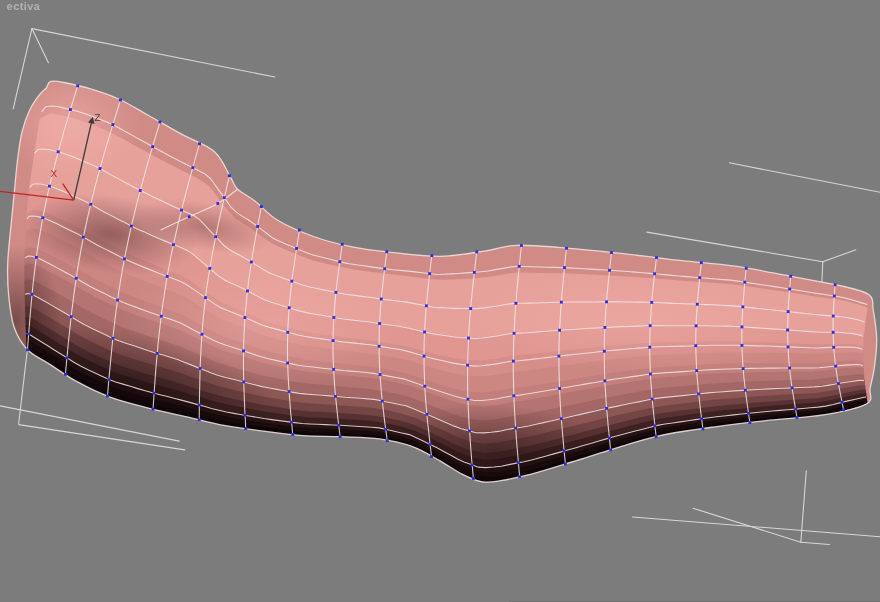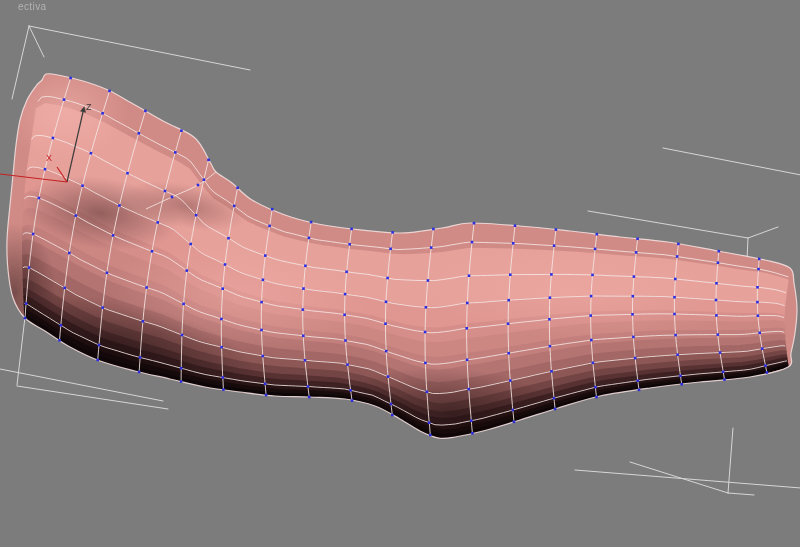--- a/index.html
+++ b/index.html
@@ -1,20 +1,20 @@
 <!DOCTYPE html>
 <html><head>
 <meta charset="utf-8">
 <style>
   html,body{margin:0;padding:0;background:#4a4a4a;}
   .viewport{position:relative;width:800px;height:547px;overflow:hidden;
     font-family:"Liberation Sans",sans-serif;}
   .viewport svg{position:absolute;left:0;top:0;}
-  .viewport-label{position:absolute;left:18px;top:1px;font-size:10px;
-    letter-spacing:.4px;user-select:none;line-height:12px;}
+  .viewport-label{position:absolute;left:6px;top:1px;font-size:10px;
+    letter-spacing:.4px;user-select:none;line-height:12px;font-weight:bold;}
 </style>
 </head>
 <body>
 
 <div class="viewport" style="background: rgb(124, 124, 124);">
   <svg id="scene" width="800" height="547">
       <rect x="0" y="0" width="800" height="547" fill="#7c7c7c"></rect>
       <g stroke="#d6d6d6" stroke-width="1" stroke-linecap="round">
         <line x1="29" y1="26" x2="12" y2="99"></line>
         <line x1="29" y1="26" x2="250" y2="70"></line>

